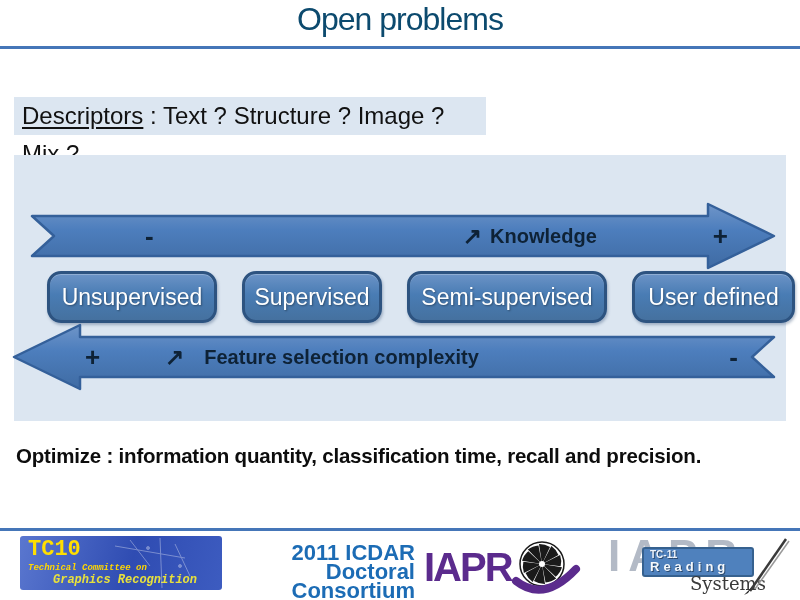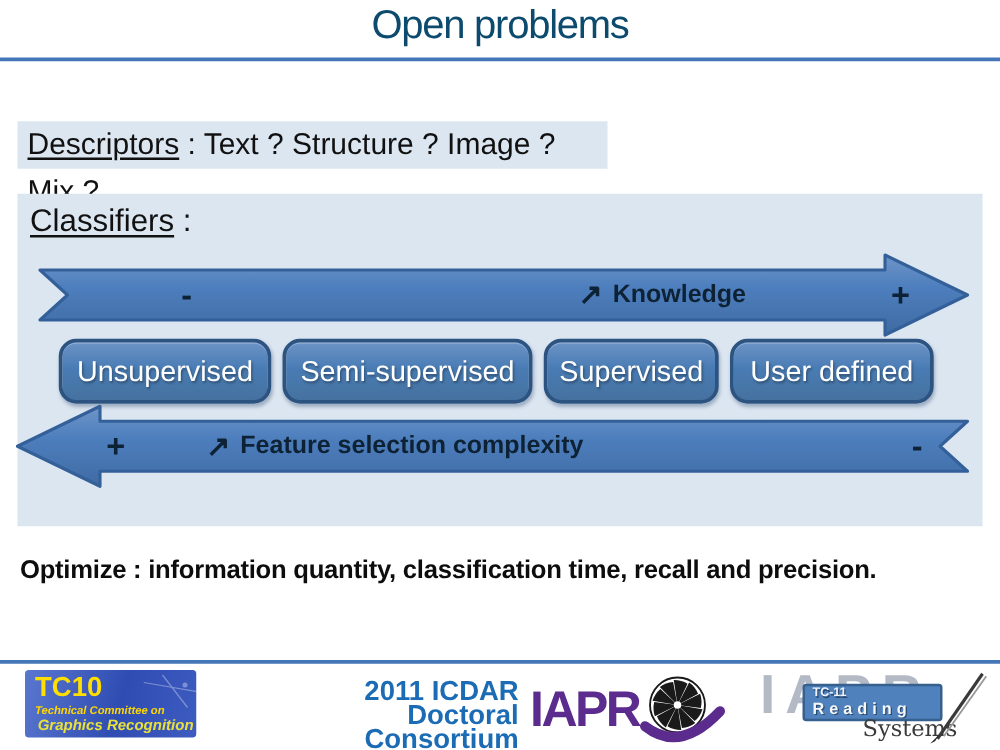--- a/index.html
+++ b/index.html
@@ -26,38 +26,38 @@
                       font-weight:bold;color:#0e2236;white-space:nowrap;}
   .sign{font-size:26px;}
   .ne-glyph{font-size:23px;margin-right:8px;}
   .arrow-label{font-size:20px;}
   .k-group{left:67%;transform:translate(-50%,-50%) !important;top:50%;position:absolute;
            display:flex;align-items:center;font-weight:bold;color:#0e2236;white-space:nowrap;}
   .f-group{left:153px;transform:translateY(-50%) !important;top:50%;position:absolute;
            display:flex;align-items:center;font-weight:bold;color:#0e2236;white-space:nowrap;}
 
   
-  .boxes{position:absolute;left:33px;top:116px;display:flex;gap:9px;}
+  .boxes{position:absolute;left:33px;top:116px;display:flex;gap:25px;}
   .cbox{height:46px;border:3px solid #2d5380;border-radius:14px;
         background:linear-gradient(#6b93c6,#497cb4 45%,#45719f);
         color:#fff;font-size:23px;display:flex;align-items:center;justify-content:center;
         text-shadow:1px 1px 2px rgba(0,0,0,.35);
         box-shadow:1px 2px 3px rgba(40,70,110,.35), inset 0 1px 0 rgba(255,255,255,.25);}
   .w1{width:164px}.w2{width:194px}.w3{width:134px}.w4{width:157px}
 
   
   .optimize{position:absolute;left:16px;top:444px;width:776px;
             font-size:20.5px;font-weight:bold;color:#0d0d0d;letter-spacing:-0.2px;}
 
   
   .footer-rule{position:absolute;top:528px;left:0;width:100%;height:3px;background:#4576b8;}
 
-  .tc10{position:absolute;left:20px;top:536px;width:137px;height:54px;border-radius:3px;
+  .tc10{position:absolute;left:20px;top:536px;width:202px;height:54px;border-radius:3px;
         background:linear-gradient(105deg,#5a77cf,#2f4cb2 55%,#3d5cc0);overflow:hidden;
-        padding:3px 0 0 8px;box-sizing:border-box;}
+        padding:3px 0 0 8px;box-sizing:border-box;font-family:Liberation Mono, monospace;}
   .tc10-title{font-size:22px;font-weight:bold;color:#ffdf00;line-height:22px;}
   .tc10-sub1{font-size:9px;font-weight:bold;font-style:italic;color:#ffd700;margin-top:2px;}
   .tc10-sub2{font-size:12px;font-weight:bold;font-style:italic;color:#e8e13c;text-align:center;}
   .tc10 svg{position:absolute;top:0;left:0;}
 
   .event{position:absolute;left:205px;top:543px;width:210px;text-align:right;
          color:#1c6cb5;font-weight:bold;font-size:22px;line-height:19px;}
 
   .iapr{position:absolute;left:424px;top:539px;}
 
@@ -80,23 +80,20 @@
 <div class="slide">
 
   <div class="title">Open problems</div>
   <div class="title-rule"></div>
 
   <div class="descriptors">
     <span class="ul">Descriptors</span><span> : Text ? Structure ? Image ? Mix ?</span>
   </div>
 
   <div class="panel">
-    <div class="panel-label">
-      <span class="ul">Classifiers</span><span> :</span>
-    </div>
 
     <div class="arrow-wrap" style="left:16px;top:47px;width:746px;height:68px;">
       <svg width="746" height="68" viewBox="0 0 746 68">
         <defs>
           <linearGradient id="g1" x1="0" y1="0" x2="0" y2="1">
             <stop offset="0" stop-color="#6f95c8"></stop>
             <stop offset="0.4" stop-color="#4d7ebd"></stop>
             <stop offset="1" stop-color="#3f6ba3"></stop>
           </linearGradient>
         </defs>
@@ -107,34 +104,34 @@
         <div class="k-group">
           <span class="ne-glyph" style="position:static;transform:none;">↗</span>
           <span class="arrow-label" style="position:static;transform:none;">Knowledge</span>
         </div>
         <span class="sign" style="right:48px;">+</span>
       </div>
     </div>
 
     <div class="boxes">
       <div class="cbox w1">Unsupervised</div>
+      <div class="cbox w3">Supervised</div>
       <div class="cbox w2">Semi-supervised</div>
-      <div class="cbox w3">Supervised</div>
       <div class="cbox w4">User defined</div>
     </div>
 
     <div class="arrow-wrap" style="left:-2px;top:168px;width:764px;height:68px;">
       <svg width="764" height="68" viewBox="0 0 764 68">
         <polygon points="68,2 2,34 68,66 68,54 762,54 740,34 762,14 68,14" fill="url(#g1)" stroke="#34609a" stroke-width="2.5" stroke-linejoin="round"></polygon>
       </svg>
       <div class="arrow-overlay">
         <span class="sign" style="left:73px;">+</span>
         <div class="f-group">
           <span class="ne-glyph" style="position:static;transform:none;">↗</span>
-          <span class="arrow-label" style="position:static;transform:none;">Feature selection complexity</span>
+          <span class="arrow-label" style="position:static;transform:none;margin-left:12px;">Feature selection complexity</span>
         </div>
         <span class="sign" style="right:38px;">-</span>
       </div>
     </div>
   </div>
 
   <div class="optimize">Optimize : information quantity, classification time, recall and precision.</div>
 
   <div class="footer-rule"></div>
 

